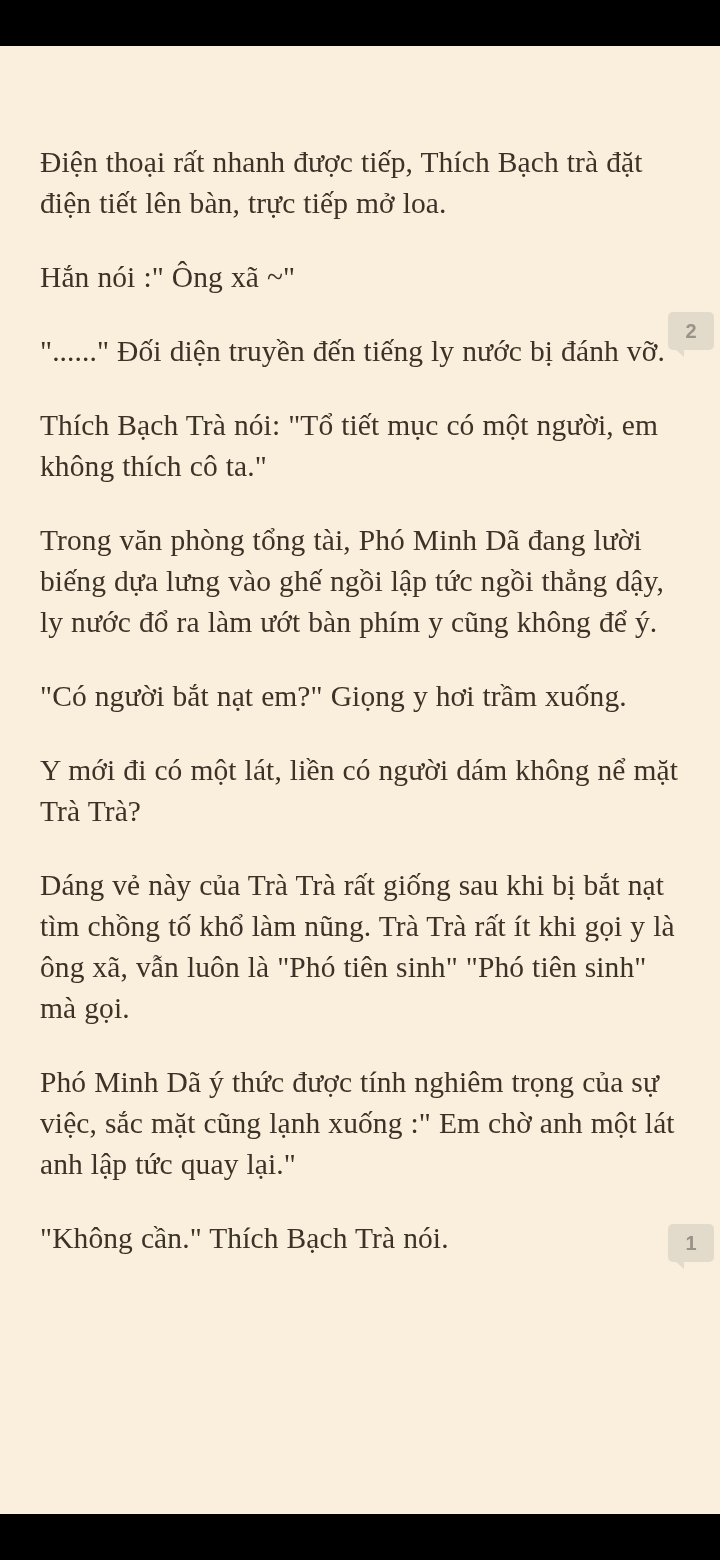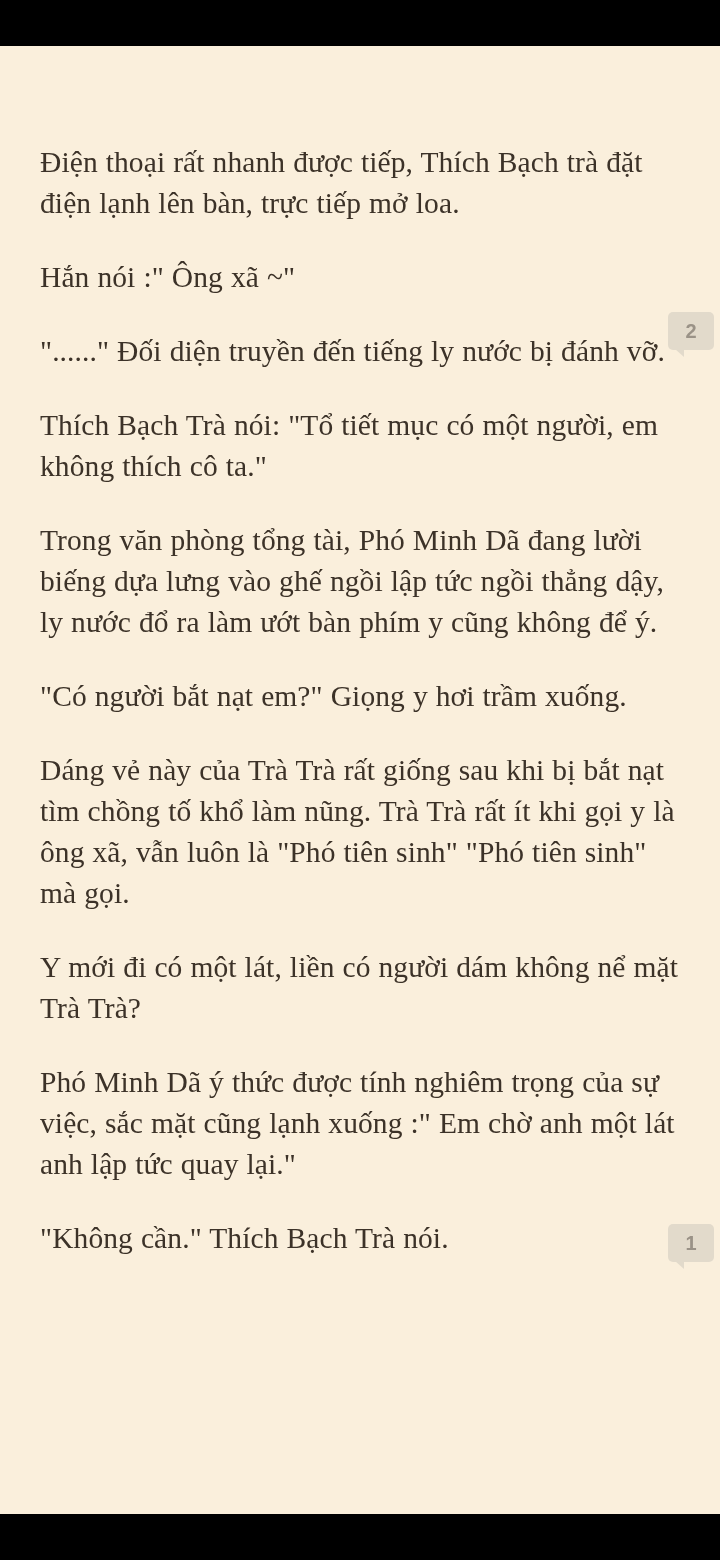--- a/index.html
+++ b/index.html
@@ -101,28 +101,28 @@
 </style>
 </head>
 <body>
 
 <div class="screen">
 
   <div class="status-bar"></div>
 
   <div class="reader">
     <div class="content">
-      <p class="para">Điện thoại rất nhanh được tiếp, Thích Bạch trà đặt điện lạnh lên bàn, trực tiếp mở loa.</p>
+      <p class="para">Điện thoại rất nhanh được tiếp, Thích Bạch trà đặt điện tiết lên bàn, trực tiếp mở loa.</p>
       <p class="para">Hắn nói :" Ông xã ~"</p>
       <p class="para">"......" Đối diện truyền đến tiếng ly nước bị đánh vỡ.</p>
       <p class="para">Thích Bạch Trà nói: "Tổ tiết mục có một người, em không thích cô ta."</p>
       <p class="para">Trong văn phòng tổng tài, Phó Minh Dã đang lười biếng dựa lưng vào ghế ngồi lập tức ngồi thẳng dậy, ly nước đổ ra làm ướt bàn phím y cũng không để ý.</p>
       <p class="para">"Có người bắt nạt em?" Giọng y hơi trầm xuống.</p>
+      <p class="para">Y mới đi có một lát, liền có người dám không nể mặt Trà Trà?</p>
       <p class="para">Dáng vẻ này của Trà Trà rất giống sau khi bị bắt nạt tìm chồng tố khổ làm nũng. Trà Trà rất ít khi gọi y là ông xã, vẫn luôn là "Phó tiên sinh" "Phó tiên sinh" mà gọi.</p>
-      <p class="para">Y mới đi có một lát, liền có người dám không nể mặt Trà Trà?</p>
       <p class="para">Phó Minh Dã ý thức được tính nghiêm trọng của sự việc, sắc mặt cũng lạnh xuống :" Em chờ anh một lát anh lập tức quay lại."</p>
       <p class="para">"Không cần." Thích Bạch Trà nói.</p>
     </div>
 
     <div class="comment-badge badge-1">2</div>
     <div class="comment-badge badge-2">1</div>
   </div>
 
   <div class="bottom-bar"></div>
 

